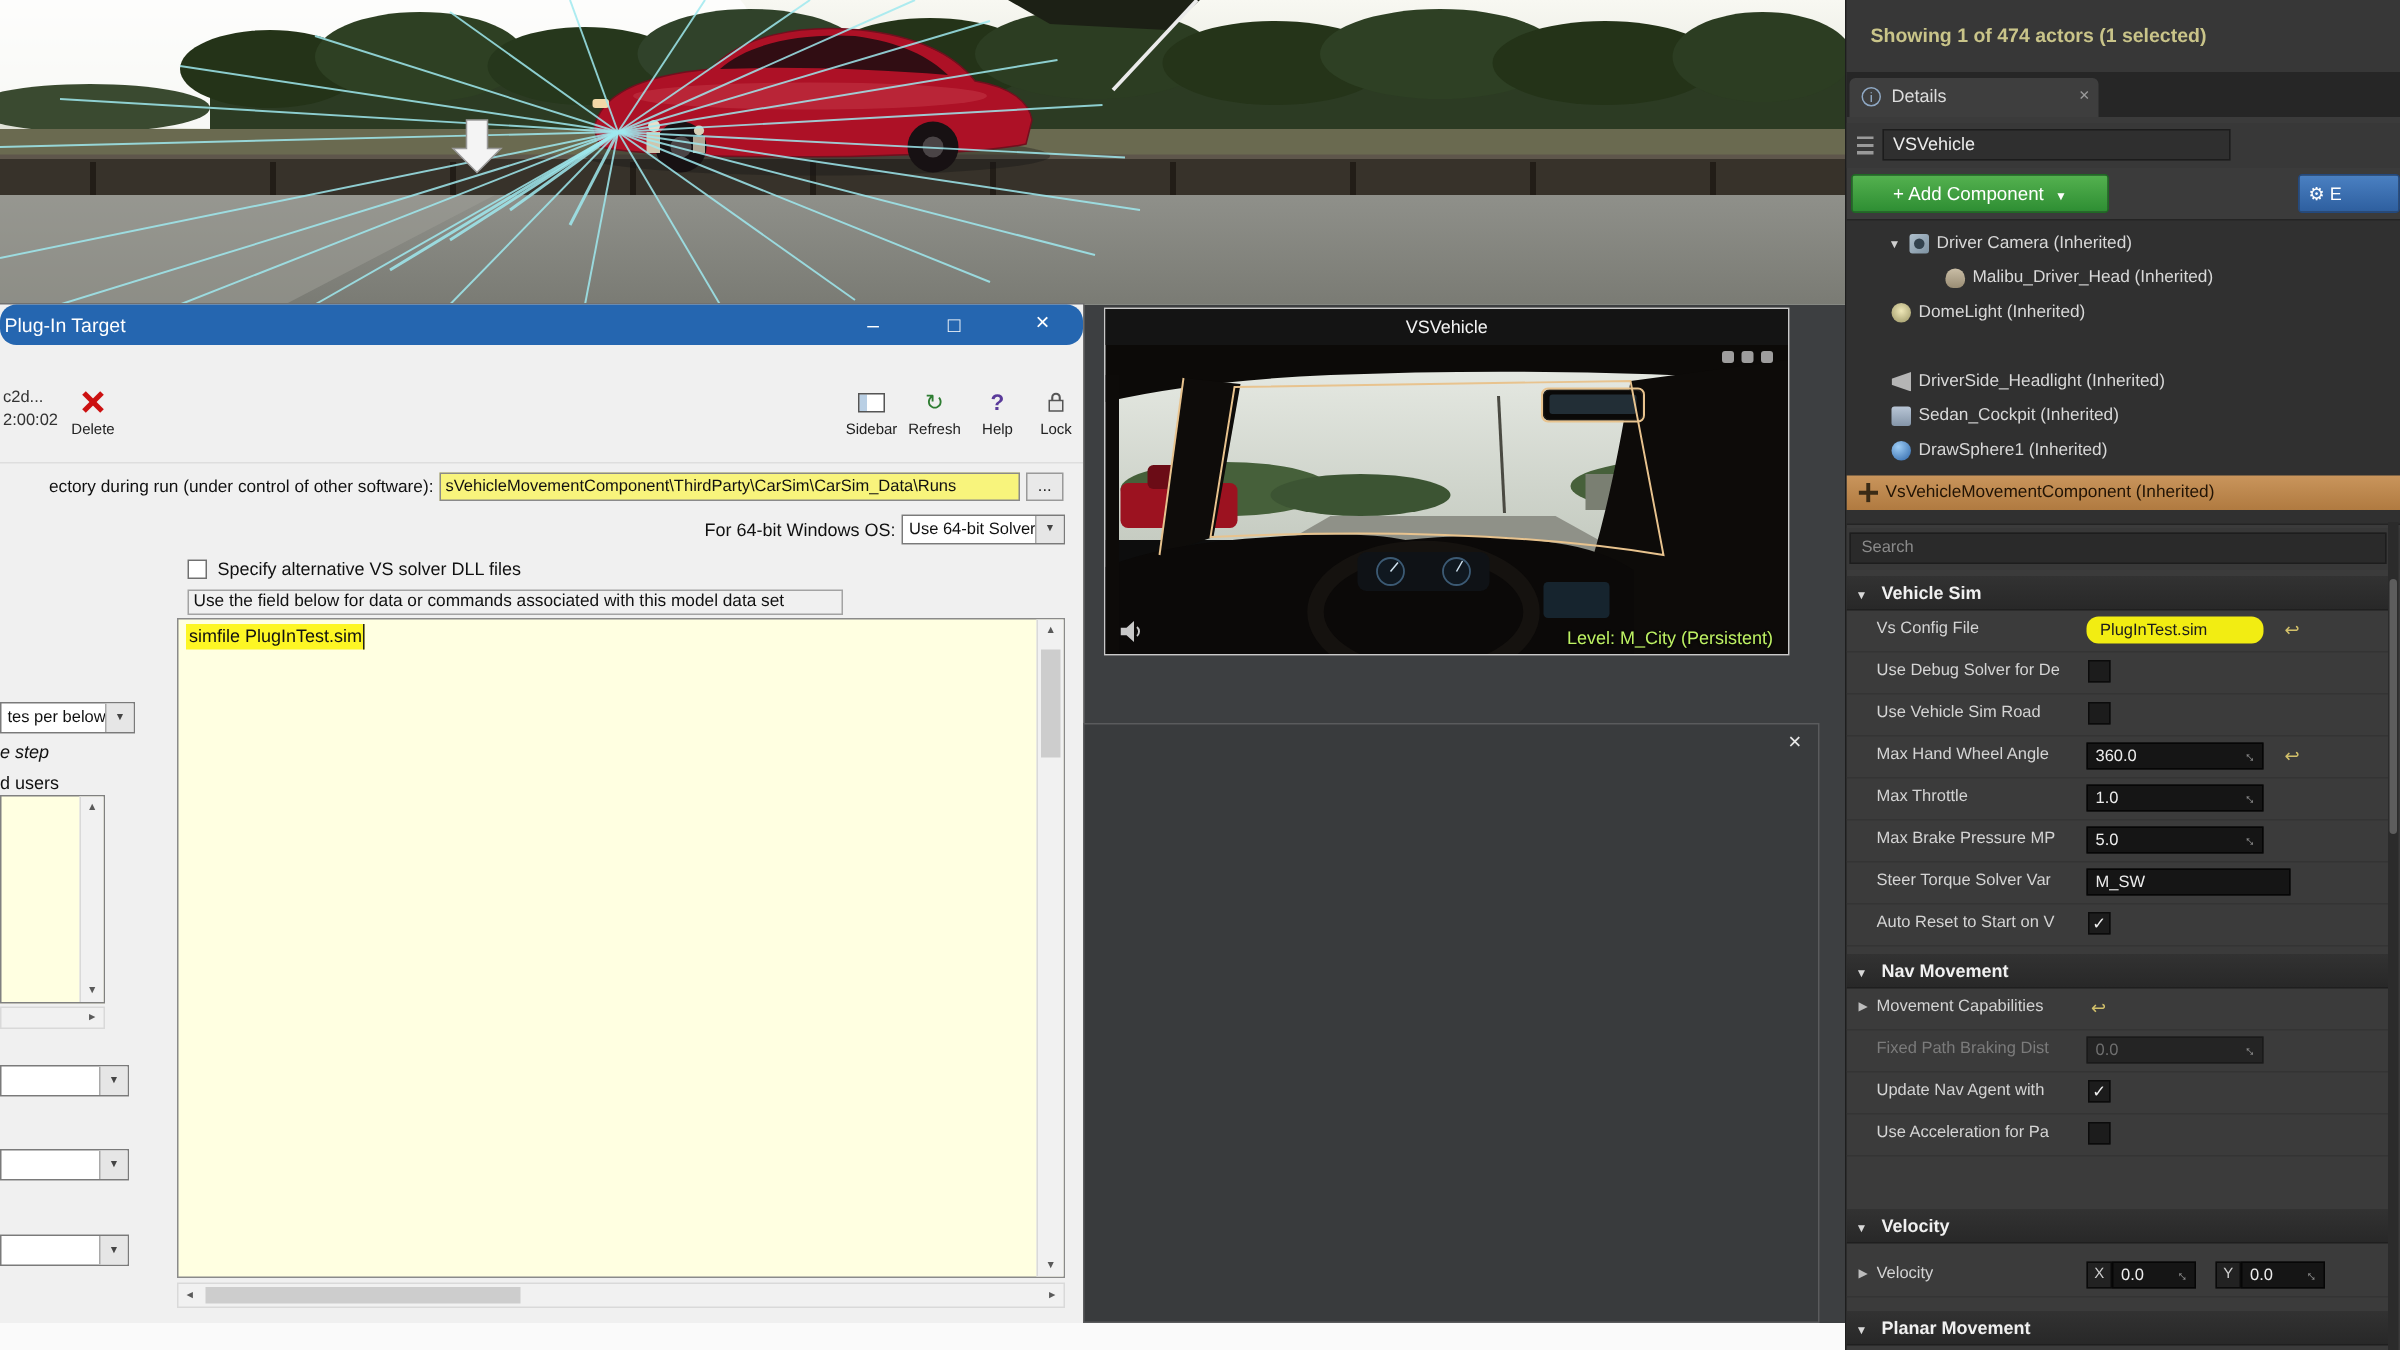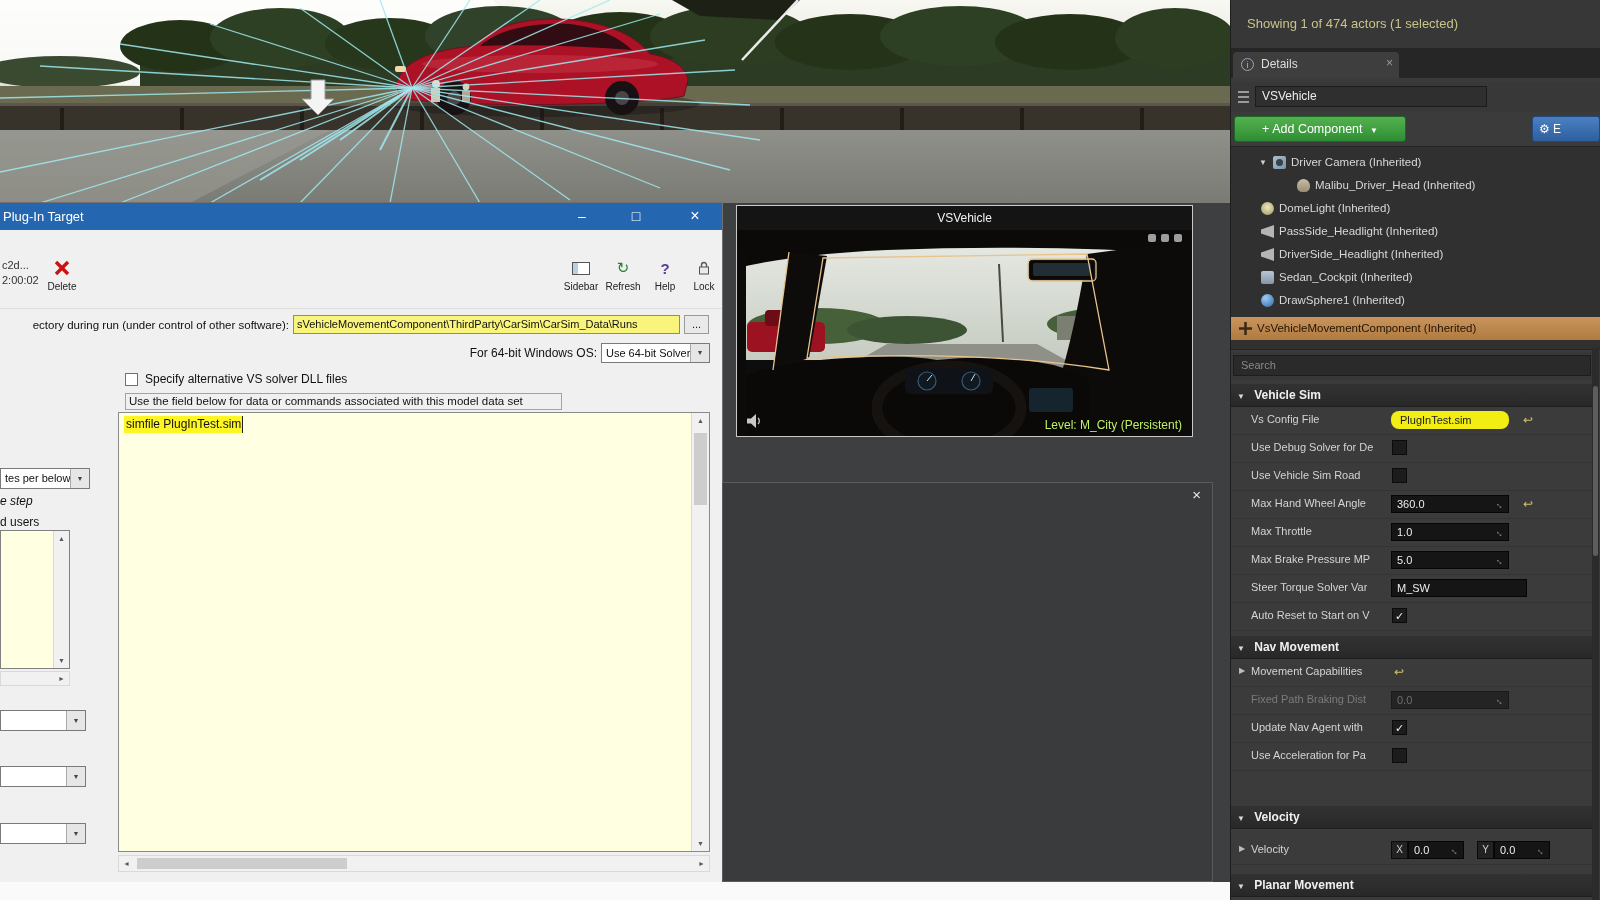--- a/index.html
+++ b/index.html
@@ -5,21 +5,21 @@
   html,body{margin:0;padding:0;background:#1d1d1d;font-family:"Liberation Sans",sans-serif;}
   .stage{position:relative;width:1600px;height:900px;overflow:hidden;background:#3d3f41;}
   .abs{position:absolute;}
 
   
   .scene{left:0;top:0;width:1230px;height:203px;overflow:hidden;background:#d8dbd0;}
 
   
   .dlg{left:0;top:203px;width:722px;height:679px;background:#f0f0f0;box-shadow:0 0 0 1px #707070;}
   .dlg-title{position:absolute;left:0;top:0;width:100%;height:27px;background:#2566b0;color:#fff;
-             font-size:13px;line-height:27px;padding-left:3px;box-sizing:border-box;}
+             font-size:13px;line-height:27px;padding-left:3px;box-sizing:border-box;border-radius:11px;}
   .wbtn{position:absolute;top:0;height:27px;color:#fff;text-align:center;line-height:26px;font-size:14px;}
   .dlg-toolbar{position:absolute;left:0;top:27px;width:100%;height:78px;border-bottom:1px solid #dedede;}
   .tsmall{position:absolute;font-size:11px;color:#333;white-space:nowrap;}
   .tbtn{position:absolute;width:40px;text-align:center;font-size:10px;color:#222;}
   .tbtn .box{width:24px;height:22px;margin:0 auto 2px auto;display:flex;align-items:center;justify-content:center;}
   .lbl{position:absolute;font-size:12px;color:#111;white-space:nowrap;}
   .lbl-r{text-align:right;}
   .yfield{position:absolute;background:#f8f47c;border:1px solid #8a8a8a;font-size:11px;color:#111;
           line-height:17px;padding:0 3px;white-space:nowrap;overflow:hidden;box-sizing:border-box;}
   .btn{position:absolute;background:#e9e9e9;border:1px solid #9a9a9a;font-size:11px;color:#222;
@@ -49,21 +49,21 @@
   .vp-icons{position:absolute;right:10px;top:28px;display:flex;gap:5px;}
   .vp-icons span{width:8px;height:8px;background:#cfcfcf;opacity:.75;border-radius:2px;display:inline-block;}
 
   
   .fp{left:722px;top:482px;width:491px;height:400px;background:#393b3d;border:1px solid #5a5b5d;box-sizing:border-box;}
   .fp-close{position:absolute;right:11px;top:3px;color:#e8e8e8;font-size:15px;line-height:18px;}
 
   
   .dp{left:1230px;top:0;width:370px;height:900px;background:#3b3b3b;border-left:1px solid #1e1e1e;box-sizing:border-box;overflow:hidden;}
   .dp-status{position:absolute;left:0;top:0;width:100%;height:48px;background:#373737;border-bottom:1px solid #272727;}
-  .dp-status span{position:absolute;left:16px;top:16px;font-size:13px;color:#c9c489;white-space:nowrap;}
+  .dp-status span{position:absolute;left:16px;top:16px;font-size:13px;color:#c9c489;white-space:nowrap;font-weight:bold;}
   .tabrow{position:absolute;left:0;top:48px;width:100%;height:30px;background:#262626;}
   .tab{position:absolute;left:2px;top:4px;width:166px;height:26px;background:#3e3e3e;border-radius:4px 4px 0 0;color:#dcdcdc;font-size:12px;}
   .tab .info{position:absolute;left:8px;top:6px;width:13px;height:13px;border:1px solid #8fa8c4;border-radius:50%;
              color:#9db8d4;font-size:9px;line-height:13px;text-align:center;box-sizing:border-box;}
   .tab .tlabel{position:absolute;left:28px;top:5px;}
   .tab .tclose{position:absolute;right:6px;top:4px;color:#9a9a9a;font-size:12px;}
   .namerow{position:absolute;left:0;top:82px;width:100%;height:30px;background:#383838;}
   .stack-icon{position:absolute;left:7px;top:9px;width:11px;height:12px;
               background:linear-gradient(#9a9a9a 0 2px,#0000 2px 5px,#9a9a9a 5px 7px,#0000 7px 10px,#9a9a9a 10px 12px);}
   .namefield{position:absolute;left:24px;top:4px;width:232px;height:21px;background:#2f2f2f;border:1px solid #1c1c1c;
@@ -434,24 +434,20 @@
         <span style="position:absolute;left:60px;">Driver Camera (Inherited)</span>
       </div>
       <div class="trow" style="top:50px;">
         <span class="ti ti-light" style="left:30px;"></span>
         <span style="position:absolute;left:48px;">DomeLight (Inherited)</span>
       </div>
       <div class="trow" style="top:27px;">
         <span class="ti ti-head" style="left:66px;"></span>
         <span style="position:absolute;left:84px;">Malibu_Driver_Head (Inherited)</span>
       </div>
-      <div class="trow" style="top:73px;">
-        <span class="ti ti-beam" style="left:30px;"></span>
-        <span style="position:absolute;left:48px;">PassSide_Headlight (Inherited)</span>
-      </div>
       <div class="trow" style="top:96px;">
         <span class="ti ti-beam" style="left:30px;"></span>
         <span style="position:absolute;left:48px;">DriverSide_Headlight (Inherited)</span>
       </div>
       <div class="trow" style="top:119px;">
         <span class="ti ti-mesh" style="left:30px;"></span>
         <span style="position:absolute;left:48px;">Sedan_Cockpit (Inherited)</span>
       </div>
       <div class="trow" style="top:142px;">
         <span class="ti ti-sphere" style="left:30px;"></span>

